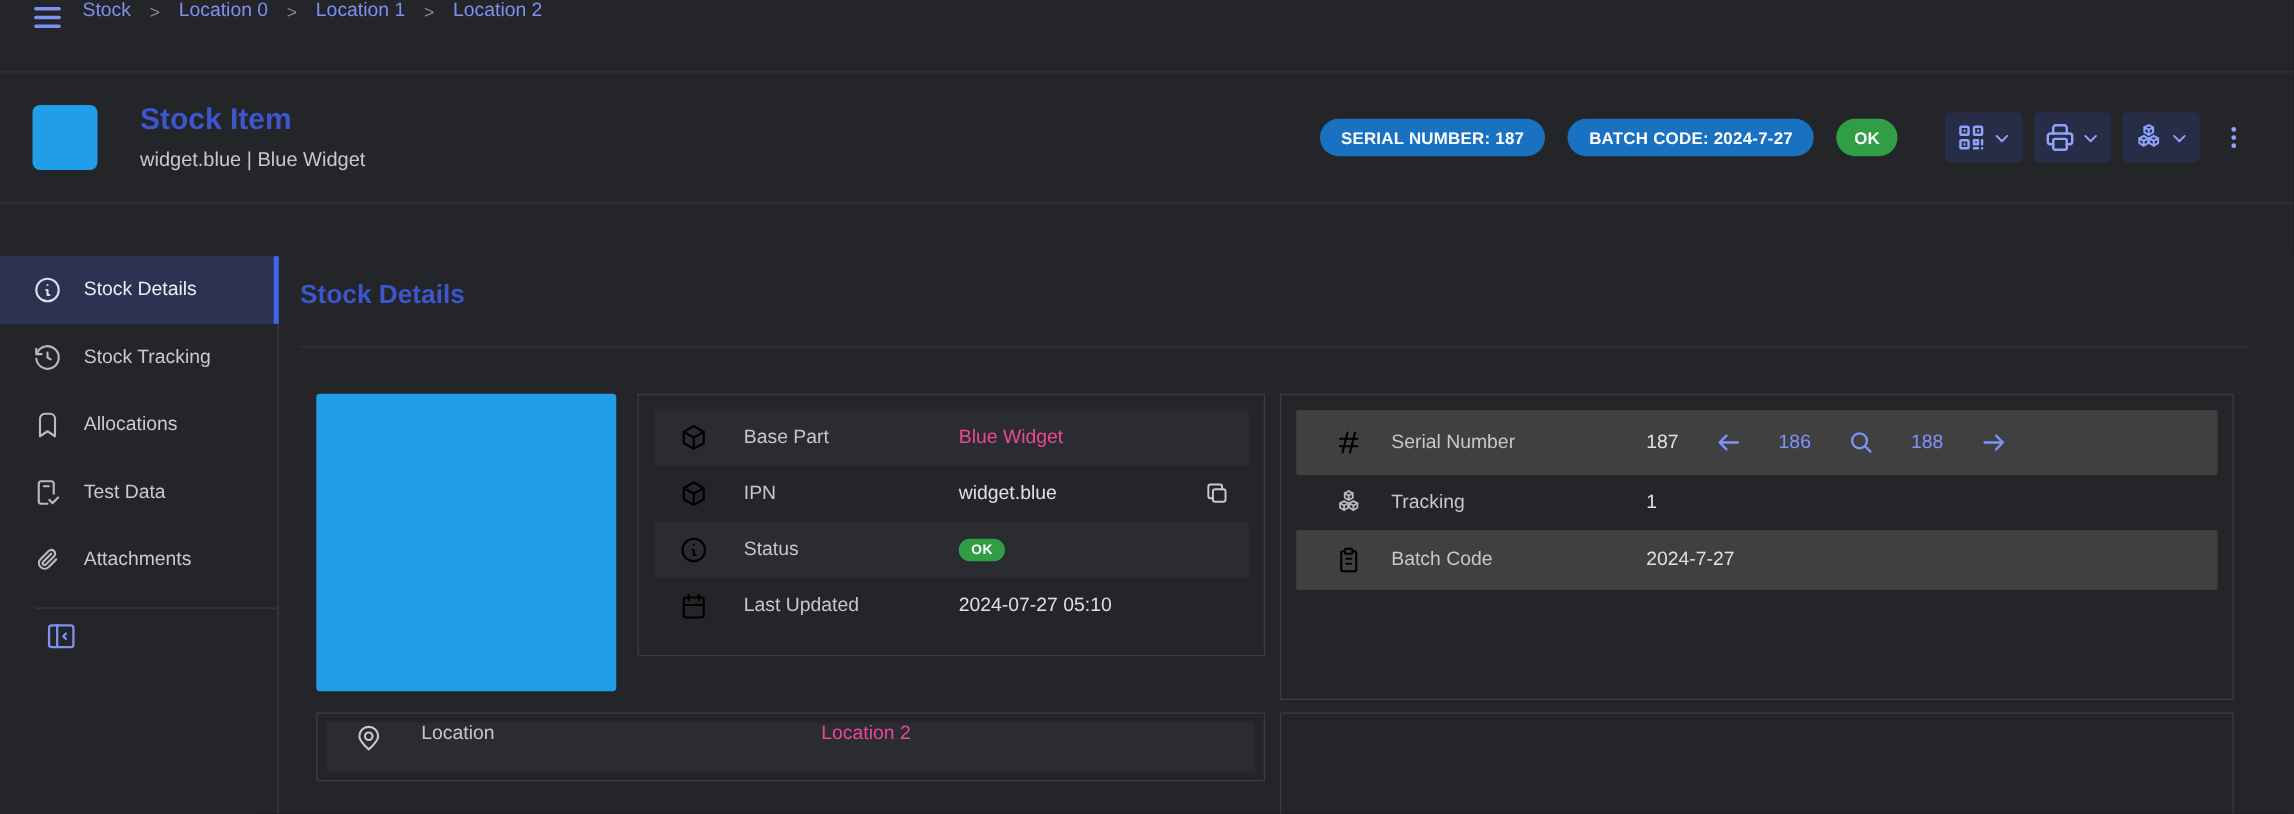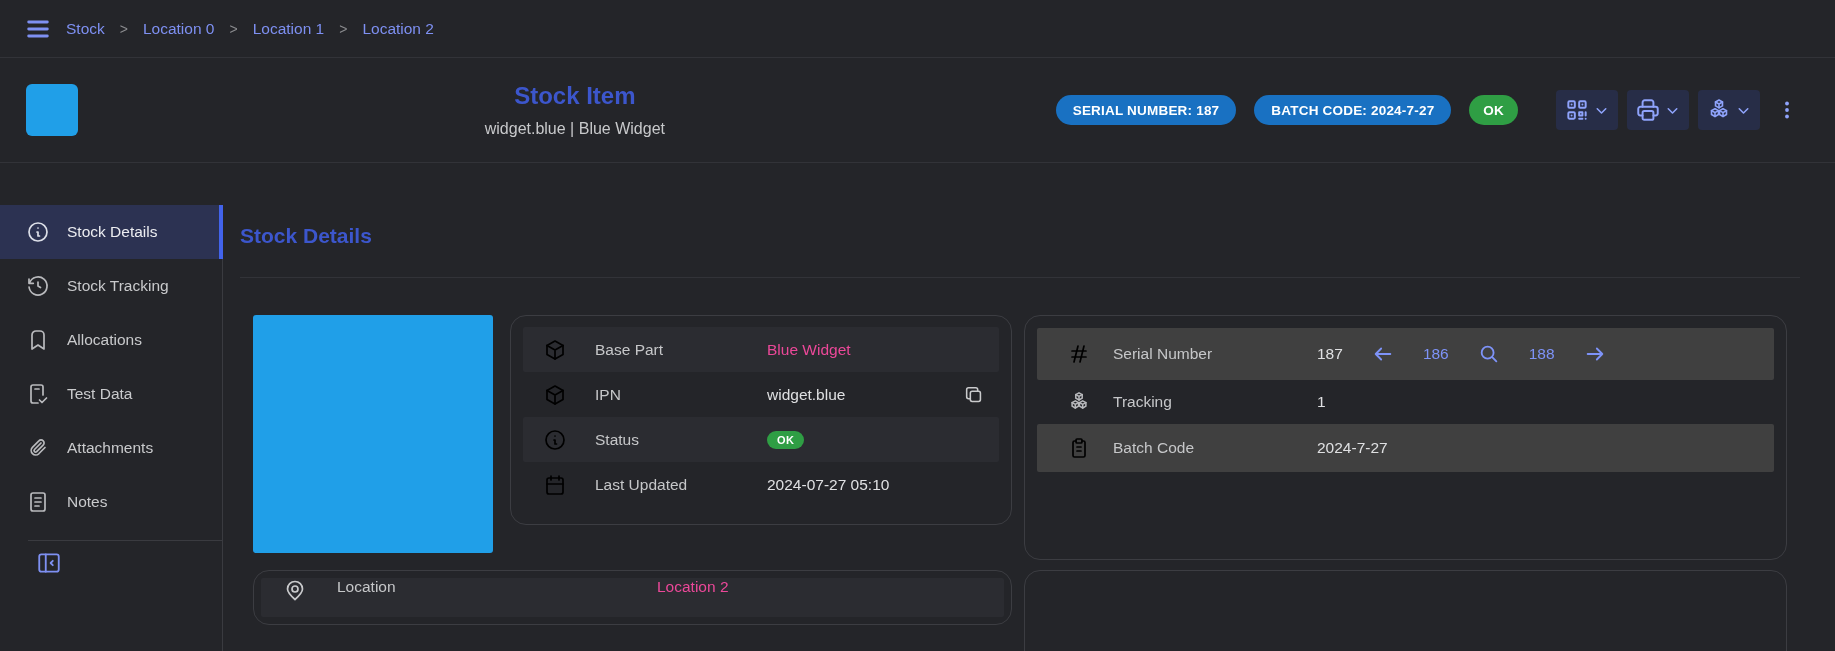--- a/index.html
+++ b/index.html
@@ -4,31 +4,31 @@
 <style>
   html,body{margin:0;padding:0;background:#1a1b1e;}
   .stage{position:relative;width:1835px;height:651px;background:#242529;overflow:hidden;
          font-family:"Liberation Sans",sans-serif;-webkit-font-smoothing:antialiased;}
   svg{display:block;}
   .i{color:#b9babd;}
   .i svg{width:100%;height:100%;}
 
   
   .navbar{position:absolute;top:0;left:0;right:0;height:58px;border-bottom:1px solid #323338;
-          display:flex;align-items:center;padding-left:24px;box-sizing:border-box;}
+          display:flex;align-items:flex-start;padding-left:24px;box-sizing:border-box;}
   .burger{width:28px;height:28px;color:#7e90f2;cursor:pointer;}
   .crumbs{display:flex;align-items:center;gap:15px;margin-left:14px;font-size:15.5px;}
   .crumb{color:#7e90f2;cursor:pointer;}
   .crumb-sep{color:#8a8b8e;font-size:14px;}
 
   
   .header{position:absolute;top:58px;left:0;right:0;height:105px;display:flex;align-items:center;
           padding:0 35px 0 26px;box-sizing:border-box;border-bottom:1px solid #323338;}
   .thumb{width:52px;height:52px;border-radius:6px;background:#209fe8;flex:none;}
-  .title-block{margin-left:34px;display:flex;flex-direction:column;gap:10px;flex:1;min-width:0;text-align:center;}
+  .title-block{margin-left:34px;display:flex;flex-direction:column;gap:10px;flex:1;min-width:0;}
   .page-title{color:#3c56cc;font-size:24px;font-weight:bold;}
   .page-subtitle{color:#c8c9cb;font-size:16px;}
   .header-right{display:flex;align-items:center;text-align:center;}
   .pill{height:30px;border-radius:15px;display:flex;align-items:center;padding:0 17px;margin-left:18px;
         color:#fff;font-weight:bold;font-size:13.5px;letter-spacing:.2px;white-space:nowrap;}
   .pill.blue{background:#1971c2;}
   .pill.green{background:#2f9e44;padding:0 14px;}
   .toolbar{display:flex;align-items:center;gap:9px;margin-left:38px;}
   .tool-btn{width:62px;height:40px;background:#272d47;border-radius:4px;display:flex;align-items:center;
             justify-content:center;gap:3px;color:#8fa3fb;cursor:pointer;}
@@ -47,21 +47,21 @@
   .side-item .i24{color:#b9babd;}
   .side-item.active{background:#2c3252;border-right:4px solid #4263eb;color:#ecedf1;}
   .side-item.active .i24{color:#dcdfe8;}
   .side-sep{margin:11px 0 9px 28px;width:194px;height:1px;background:#3a3b40;}
   .collapse-btn{margin-left:36px;width:26px;height:26px;color:#7e90f2;cursor:pointer;}
 
   
   .content-heading{position:absolute;left:240px;top:224px;font-size:21px;font-weight:bold;color:#3c56cc;}
   .content-divider{position:absolute;left:240px;top:277px;width:1560px;height:1px;background:#323338;}
   .part-image{position:absolute;left:253px;top:315px;width:240px;height:238px;background:#209fe8;border-radius:3px;}
-  .card{position:absolute;border:1px solid #3c3d42;border-radius:16px;box-sizing:border-box;}
+  .card{position:absolute;border:1px solid #3c3d42;border-radius:0;box-sizing:border-box;}
 
   #details-card{left:510px;top:315px;width:502px;height:210px;padding:11px 12px;}
   .d-row{height:45px;display:flex;align-items:center;padding:0 14px 0 20px;border-radius:2px;}
   .d-row.stripe{background:#2b2c31;}
   .d-label{margin-left:28px;width:172px;flex:none;color:#c6c7c9;font-size:15.5px;}
   .d-value{font-size:15.5px;color:#dfe0e2;flex:1;display:flex;align-items:center;min-width:0;}
   .link{color:#ec4899;cursor:pointer;}
   .ok-badge{background:#2f9e44;color:#fff;font-size:11px;font-weight:bold;padding:3px 10px;
             border-radius:10px;letter-spacing:.4px;}
   .copy-btn{margin-left:auto;width:22px;height:22px;color:#c9cacc;cursor:pointer;}
@@ -297,28 +297,20 @@
         </span>
       <span>Test Data</span>
     </div>
     <div class="side-item">
       <span class="i24">
           <svg viewBox="0 0 24 24">
             <use href="#ic-paperclip"></use>
           </svg>
         </span>
       <span>Attachments</span>
-    </div>
-    <div class="side-item">
-      <span class="i24">
-          <svg viewBox="0 0 24 24">
-            <use href="#ic-filetext"></use>
-          </svg>
-        </span>
-      <span>Notes</span>
     </div>
     <div class="side-sep"></div>
     <div class="collapse-btn">
       <span><svg viewBox="0 0 24 24" width="26" height="26">
             <use href="#ic-collapse"></use>
           </svg></span>
     </div>
   </div>
 
   <div class="content-heading">Stock Details</div>

